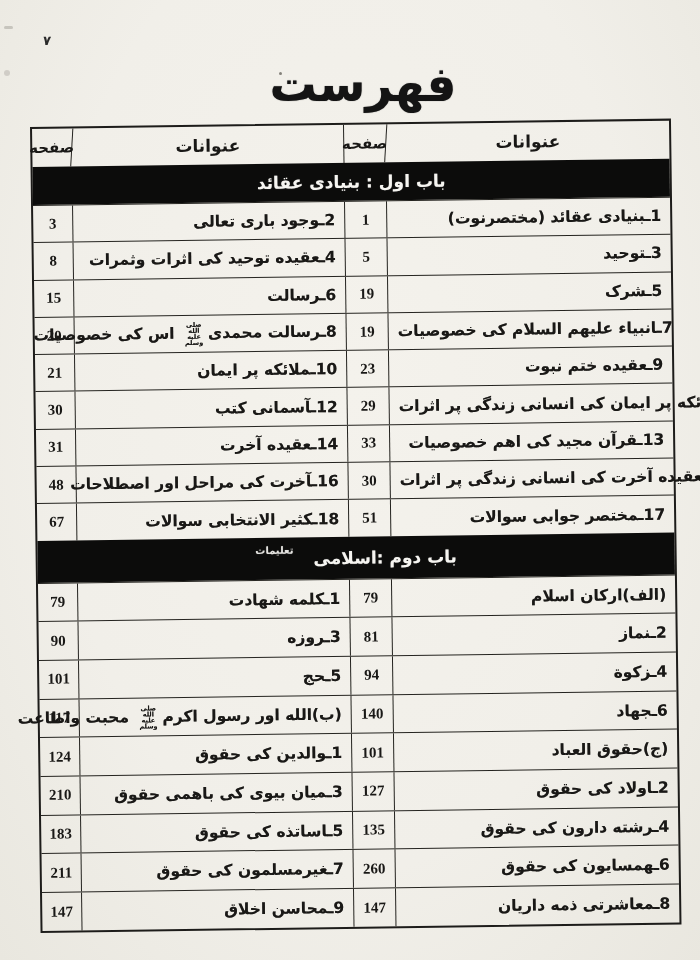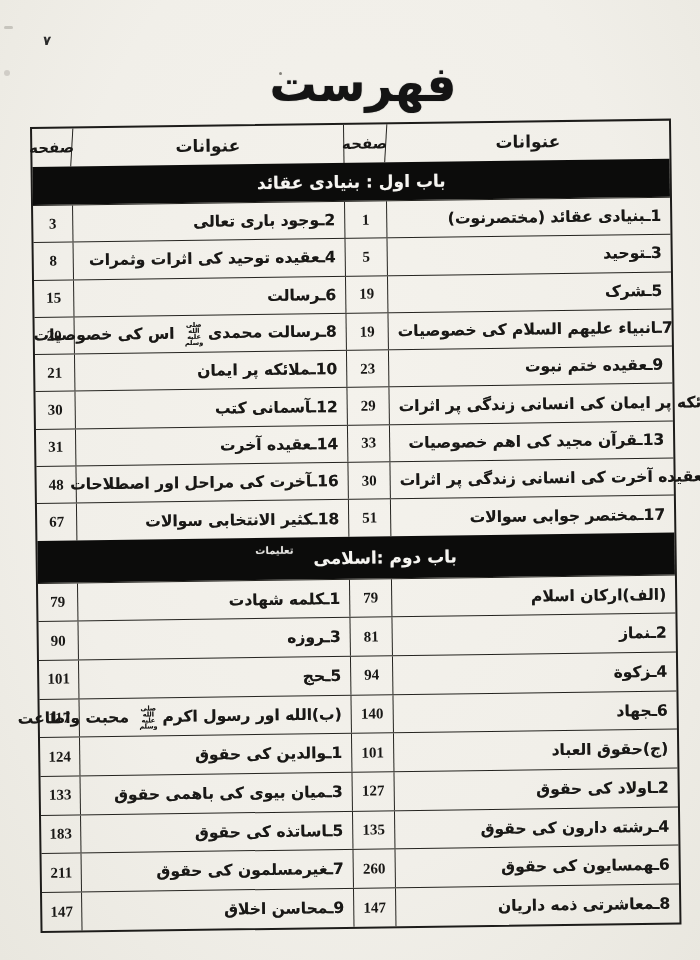--- a/index.html
+++ b/index.html
@@ -250,21 +250,21 @@
             <div class="c pg">124</div>
             <div class="c ttl">
               <span class="t">1ـوالدین کی حقوق</span>
             </div>
             <div class="c pg mid">101</div>
             <div class="c ttl last">
               <span class="t">(ج)حقوق العباد</span>
             </div>
           </div>
           <div class="trow">
-            <div class="c pg">133</div>
+            <div class="c pg">210</div>
             <div class="c ttl">
               <span class="t">3ـمیان بیوی کی باهمی حقوق</span>
             </div>
             <div class="c pg mid">127</div>
             <div class="c ttl last">
               <span class="t">2ـاولاد کی حقوق</span>
             </div>
           </div>
           <div class="trow">
             <div class="c pg">183</div>

